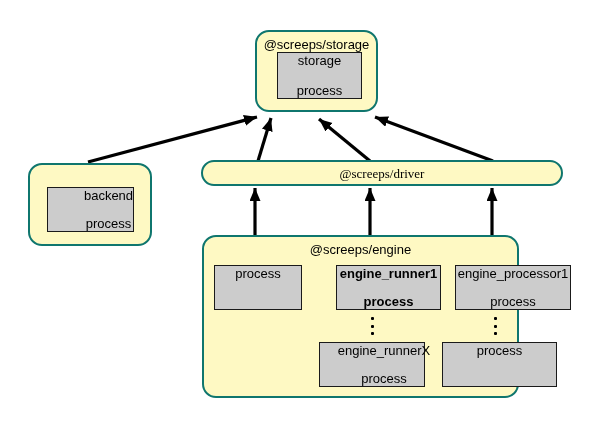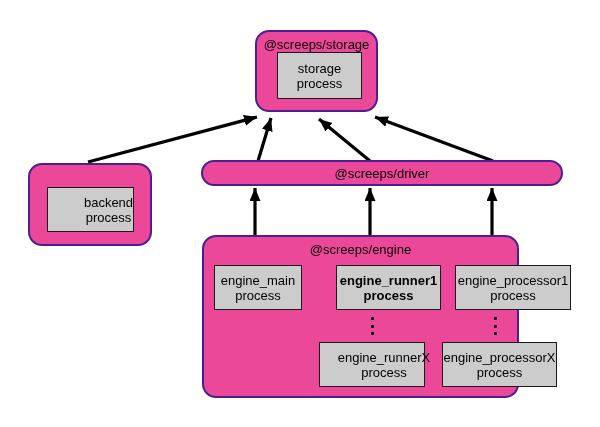--- a/index.html
+++ b/index.html
@@ -7,53 +7,53 @@
     position: relative;
     width: 600px;
     height: 427px;
     background: #ffffff;
     font-family: "Liberation Sans", sans-serif;
     color: #000;
     overflow: hidden;
   }
   .node {
     position: absolute;
-    background: #ec4899;
-    border: 2px solid #4c1d95;
+    background: #fef9c3;
+    border: 2px solid #0f766e;
     border-radius: 14px;
     box-sizing: border-box;
   }
   .node-title {
     width: 100%;
     text-align: center;
     font-size: 13px;
     line-height: 15px;
     padding-top: 5px;
     white-space: nowrap;
   }
   .proc {
     position: absolute;
     background: #cccccc;
     border: 1.5px solid #1a1a1a;
     box-sizing: border-box;
     display: flex;
     flex-direction: column;
     align-items: center;
-    justify-content: center;
+    justify-content: space-between;
     text-align: center;
     font-size: 13px;
     line-height: 15px;
     white-space: nowrap;
   }
   .node-storage { left: 255px; top: 30px;  width: 123px; height: 82px; }
   .node-backend { left: 28px;  top: 163px; width: 124px; height: 83px; }
   .node-driver  {
     left: 201px; top: 160px; width: 362px; height: 26px;
     border-radius: 13px;
-    display: flex; align-items: center; justify-content: center;
+    display: flex; align-items: center; justify-content: center; font-family: Liberation Serif, serif;
   }
   .node-driver .node-title { padding-top: 0; }
   .node-engine  { left: 202px; top: 235px; width: 317px; height: 163px; }
 
   .proc-storage    { left: 20px;  top: 20px;  width: 85px;  height: 47px; }
   .proc-backend    { left: 17px;  top: 22px;  width: 87px;  height: 45px; padding-left: 36px; }
   .proc-main       { left: 10px;  top: 28px;  width: 88px;  height: 45px; }
   .proc-runner1    { left: 132px; top: 28px;  width: 105px; height: 45px; font-weight: bold; }
   .proc-processor1 { left: 238px; top: 28px;  width: 116px; height: 45px; margin-left: 13px; }
   .proc-runnerX    { left: 115px; top: 105px; width: 106px; height: 45px; padding-left: 24px; }
@@ -122,21 +122,20 @@
   </div>
 
   <div class="node node-driver">
     <div class="node-title">@screeps/driver</div>
   </div>
 
   <div class="node node-engine">
     <div class="node-title">@screeps/engine</div>
 
     <div class="proc proc-main">
-      <div>engine_main</div>
       <div>process</div>
     </div>
 
     <div class="proc proc-runner1">
       <div>engine_runner1</div>
       <div>process</div>
     </div>
 
     <div class="proc proc-processor1">
       <div>engine_processor1</div>
@@ -153,18 +152,17 @@
         <span></span>
         <span></span>
     </div>
 
     <div class="proc proc-runnerX">
       <div>engine_runnerX</div>
       <div>process</div>
     </div>
 
     <div class="proc proc-processorX">
-      <div>engine_processorX</div>
       <div>process</div>
     </div>
   </div>
 
 </div>
 
 </body></html>

